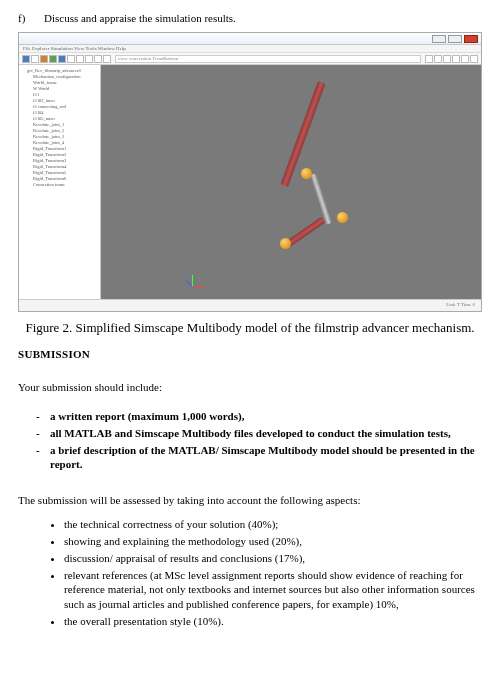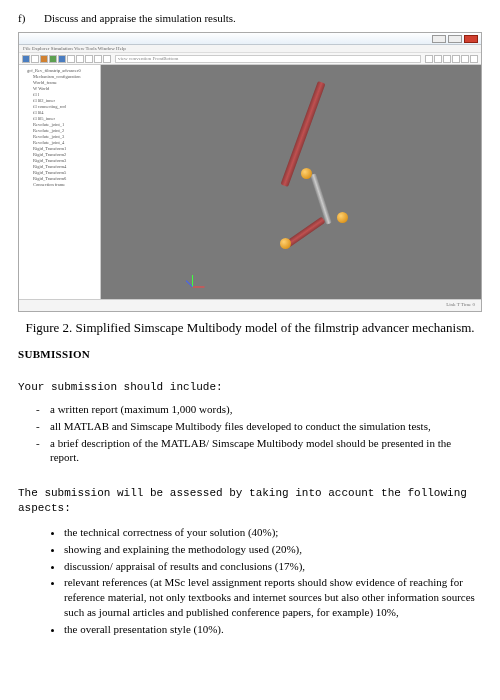--- a/index.html
+++ b/index.html
@@ -167,22 +167,22 @@
       text-align: center;
       font-size: 13px;
       margin: 6px 0 12px 0;
     }
     .section-heading {
       font-size: 11px;
       font-weight: bold;
       letter-spacing: 0.3px;
       margin: 4px 0 10px 0;
     }
-    .para { margin: 20px 0 6px 0; line-height: 1.35; font-family: Liberation Mono, monospace; }
-    ul.dash { list-style: none; padding-left: 32px; margin: 6px 0 8px 0; }
+    .para { margin: 20px 0 6px 0; line-height: 1.35; }
+    ul.dash { list-style: none; padding-left: 32px; margin: 13px 0 8px 0; font-weight: bold; }
     ul.dash > li { position: relative; padding: 1px 0; line-height: 1.35; }
     ul.dash > li::before { content: "-"; position: absolute; left: -14px; }
     ul.bullet { list-style: disc; padding-left: 46px; margin: 8px 0 6px 0; }
     ul.bullet > li { padding: 1px 0; line-height: 1.35; }
   </style>
 </head>
 <body>
 
 <div class="question-item">
   <span class="question-letter">f)</span>

